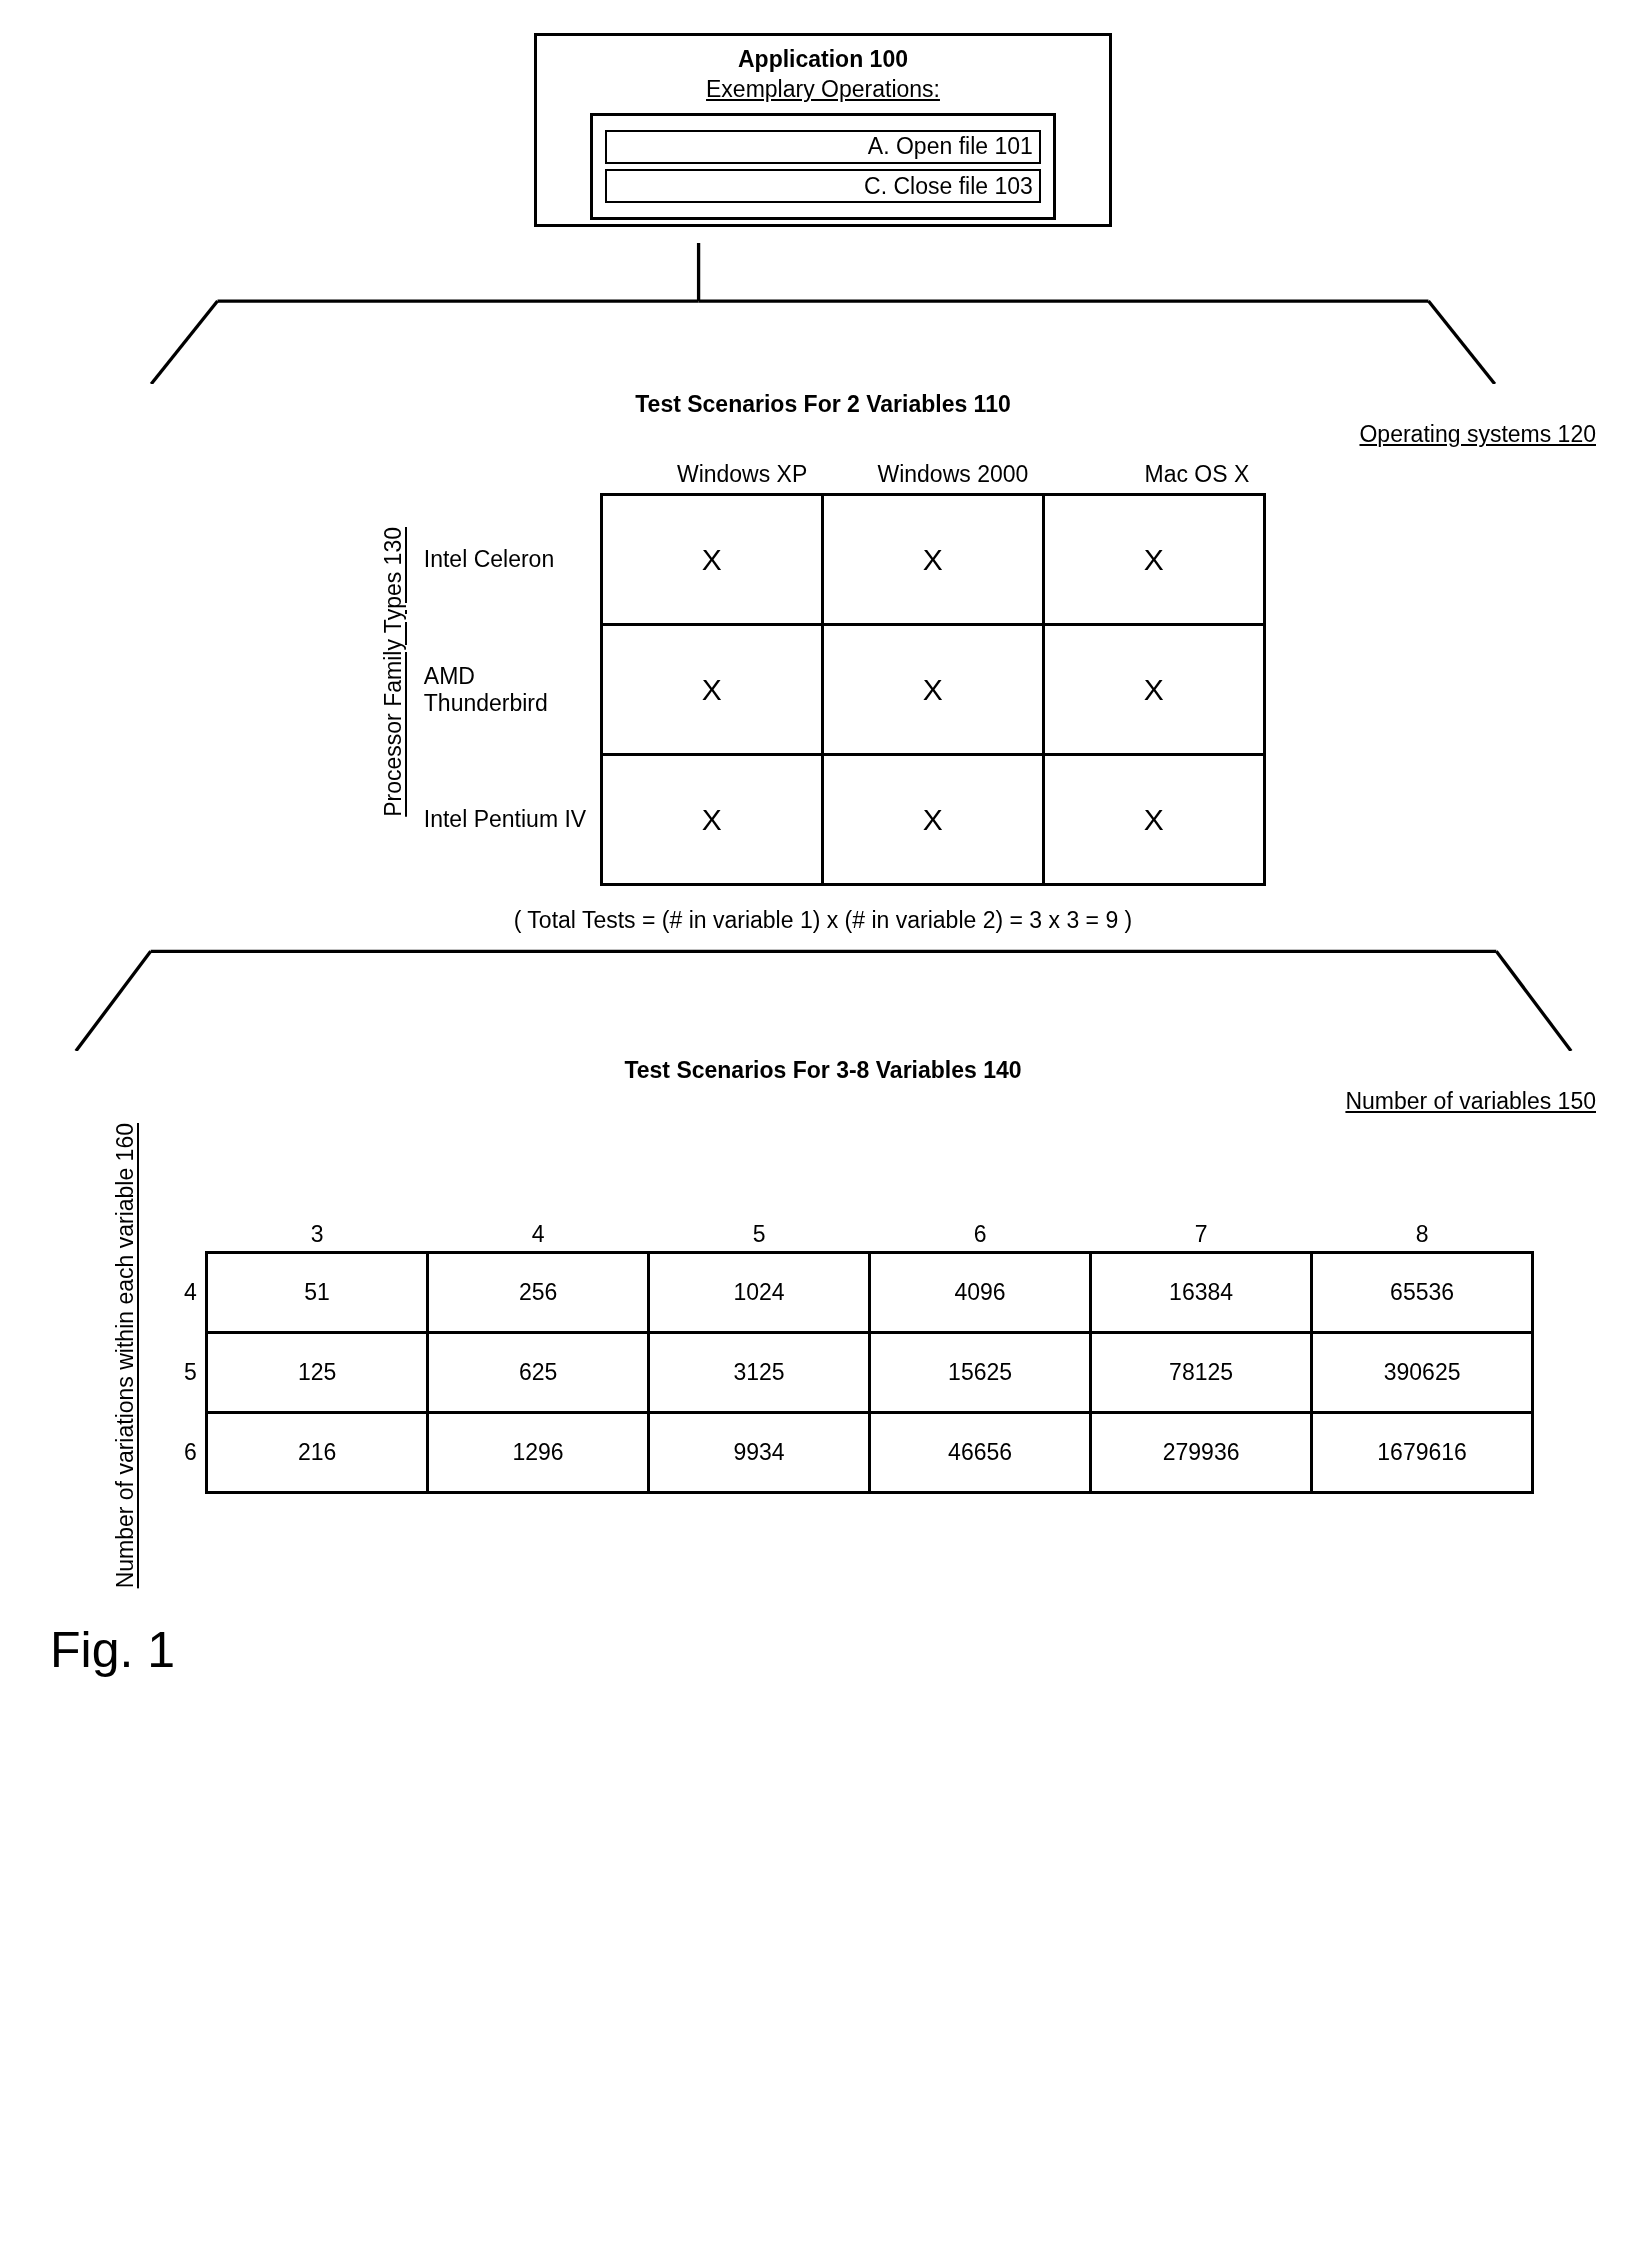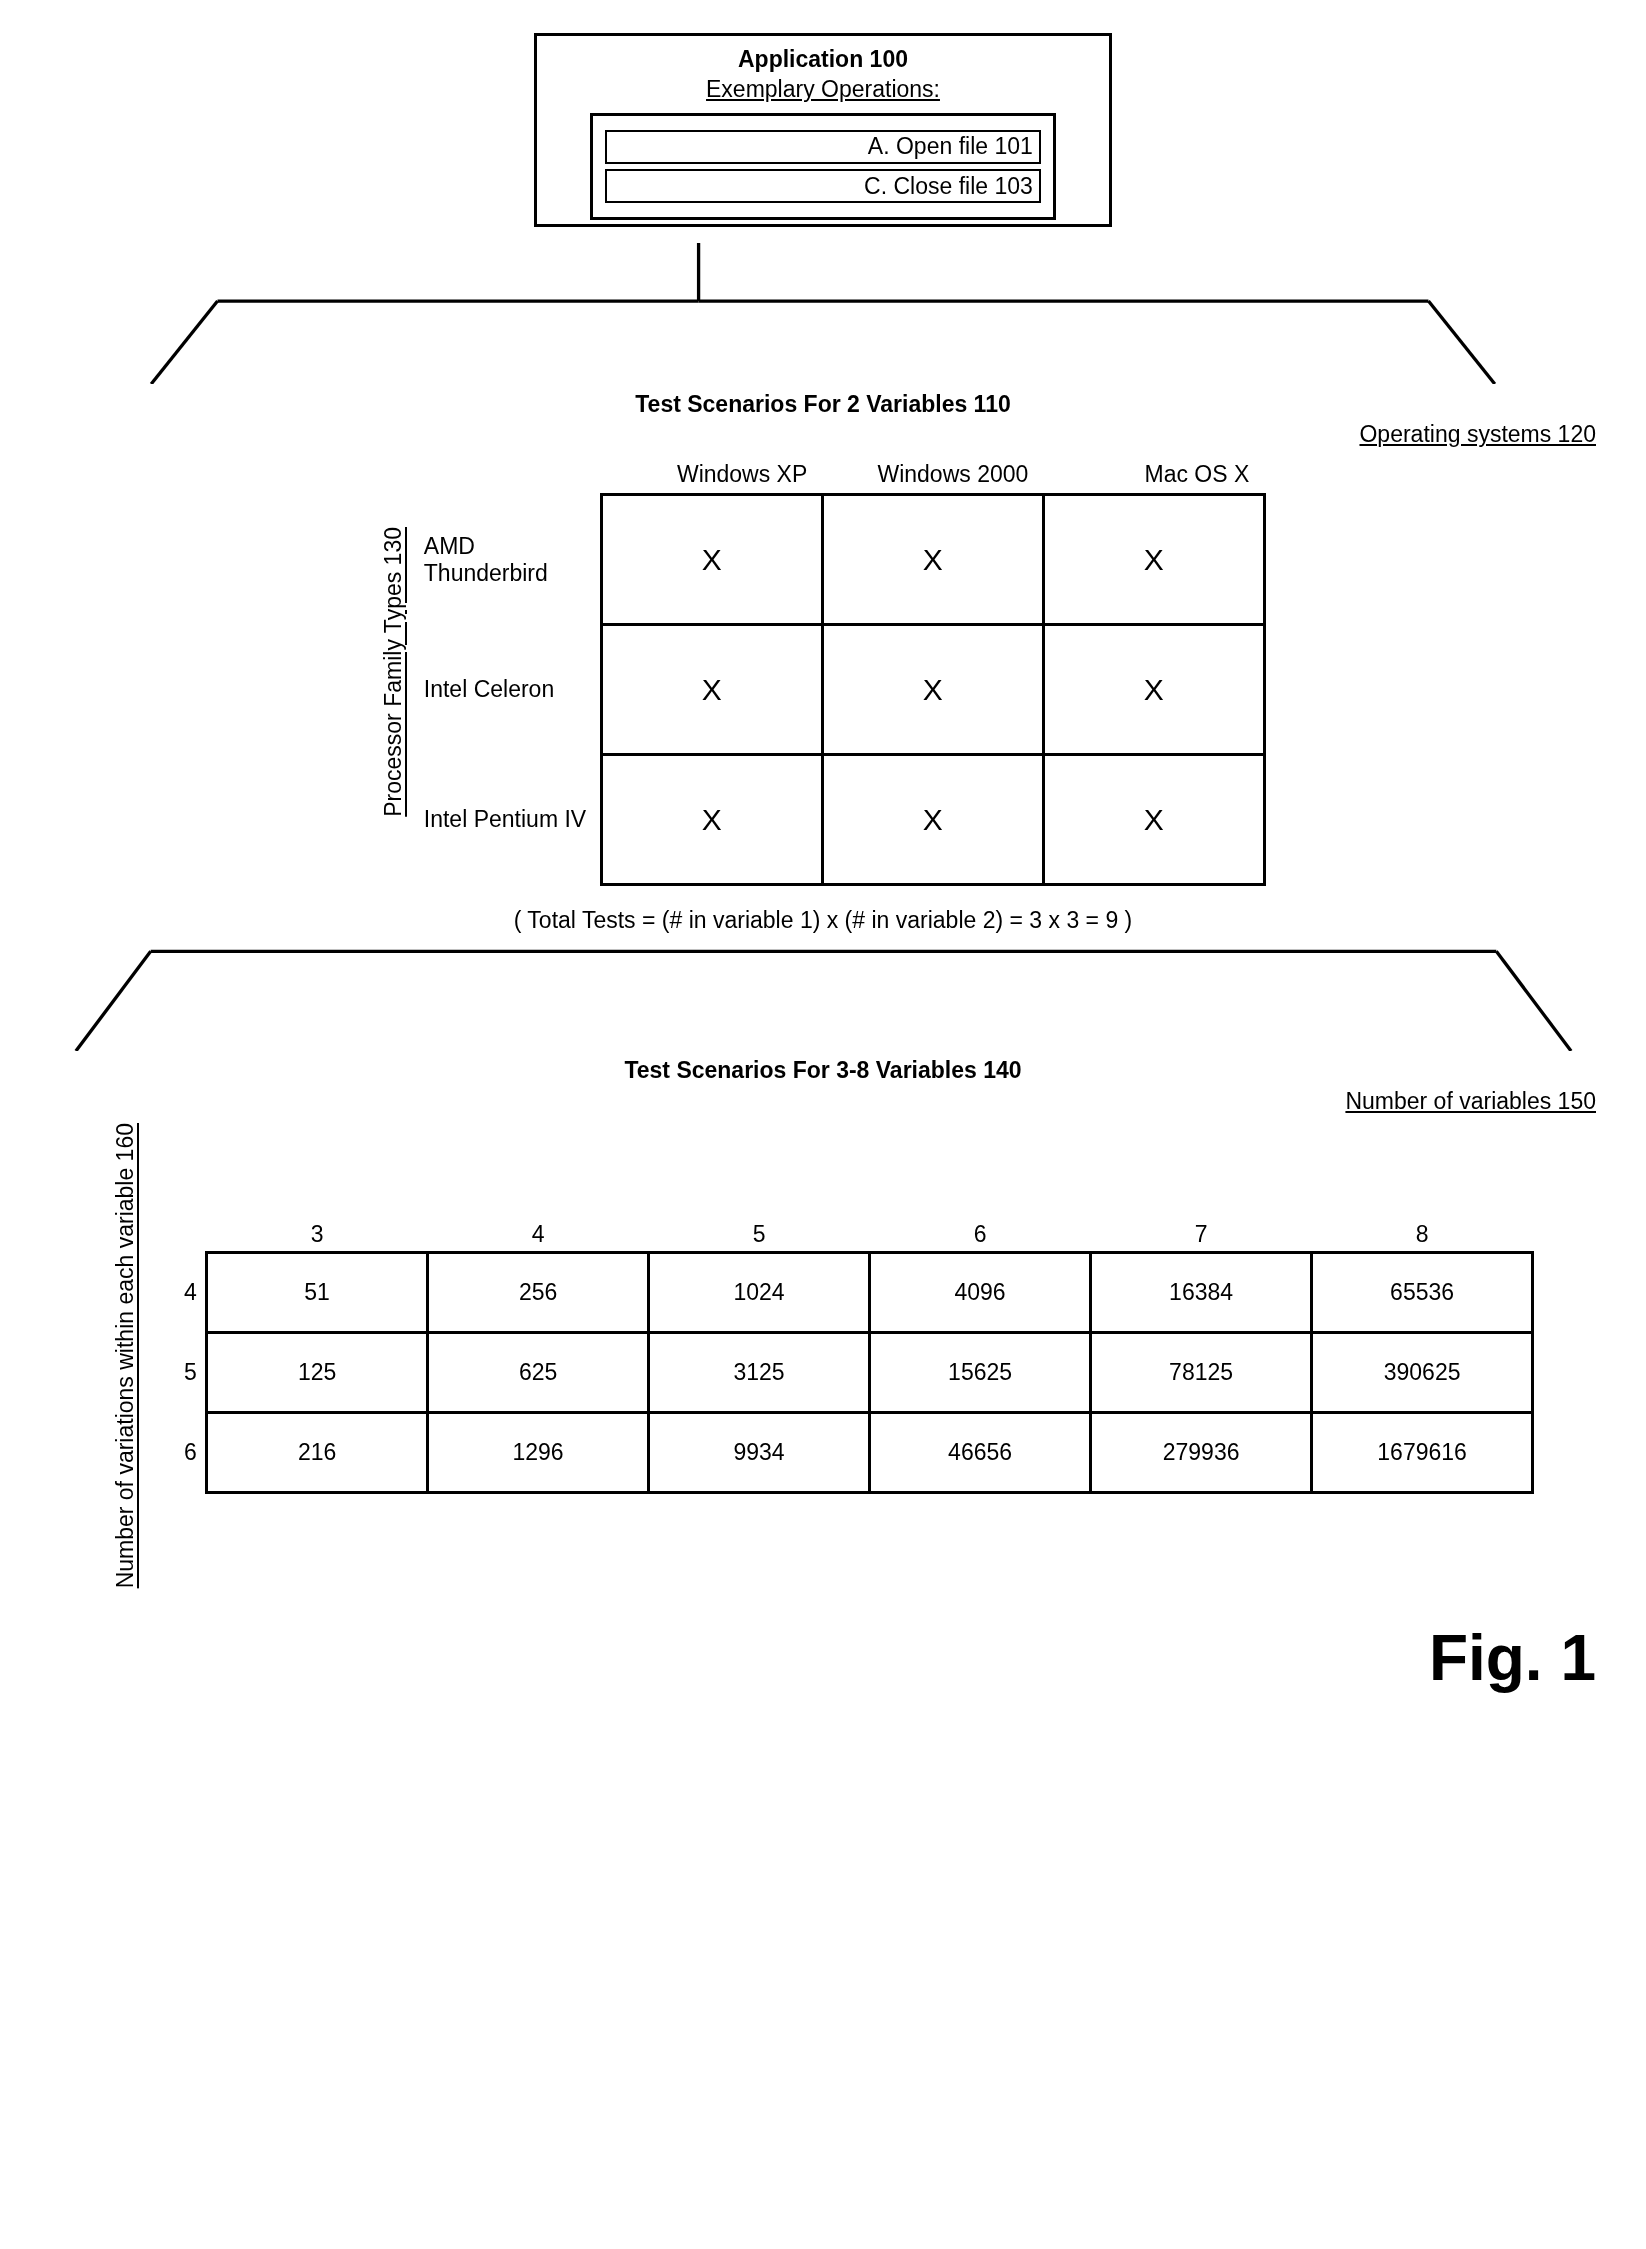--- a/index.html
+++ b/index.html
@@ -113,23 +113,23 @@
     font-size: 23px;
     width: 33px;
   }
   table.matrix2 td.cell {
     border: 3.3px solid #000;
     text-align: center;
     width: 216px;
     height: 75px;
   }
   .fig-label {
-    font-size: 64px;
-    font-weight: bold;
-    text-align: right;
+    font-size: 50px;
+    font-weight: normal;
+    text-align: left;
     margin-top: 25px;
     font-family: Arial, sans-serif;
   }
 </style>
 </head>
 <body>
 
 <div class="app-box">
   <div class="app-title">Application 100</div>
   <div class="app-sub">Exemplary Operations:</div>
@@ -154,27 +154,27 @@
   <div class="vlabel">Processor Family Types 130</div>
   <table class="matrix">
     <tbody>
         <tr>
       <th></th>
       <th>Windows XP</th>
       <th>Windows 2000</th>
       <th>Mac OS X</th>
     </tr>
     <tr>
+      <td class="rowlabel">Intel Celeron</td>
+      <td class="cell">X</td>
+      <td class="cell">X</td>
+      <td class="cell">X</td>
+    </tr>
+    <tr>
       <td class="rowlabel">AMD Thunderbird</td>
-      <td class="cell">X</td>
-      <td class="cell">X</td>
-      <td class="cell">X</td>
-    </tr>
-    <tr>
-      <td class="rowlabel">Intel Celeron</td>
       <td class="cell">X</td>
       <td class="cell">X</td>
       <td class="cell">X</td>
     </tr>
     <tr>
       <td class="rowlabel">Intel Pentium IV</td>
       <td class="cell">X</td>
       <td class="cell">X</td>
       <td class="cell">X</td>
     </tr>

